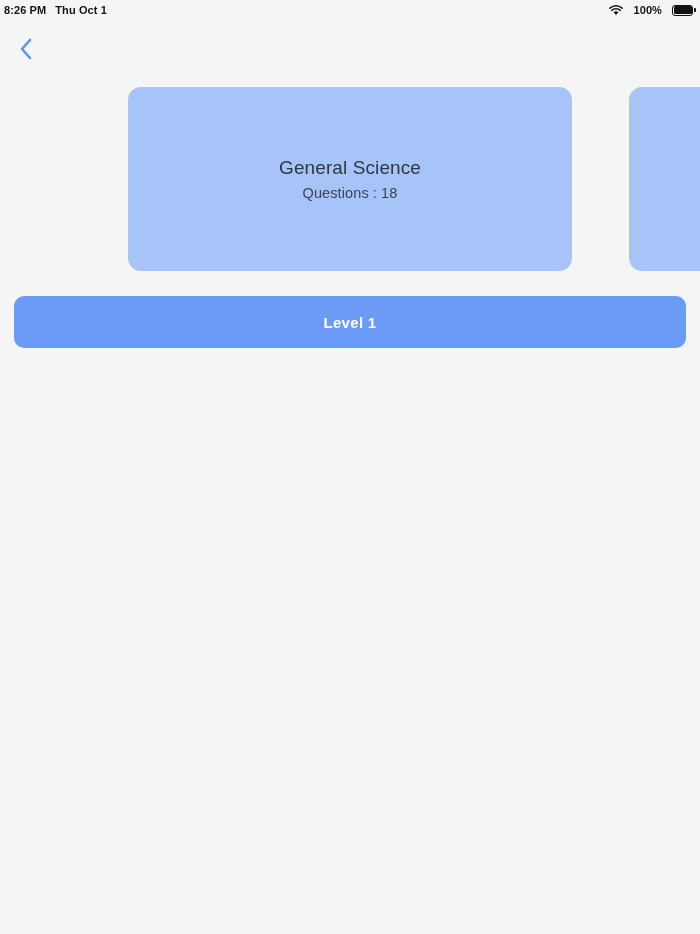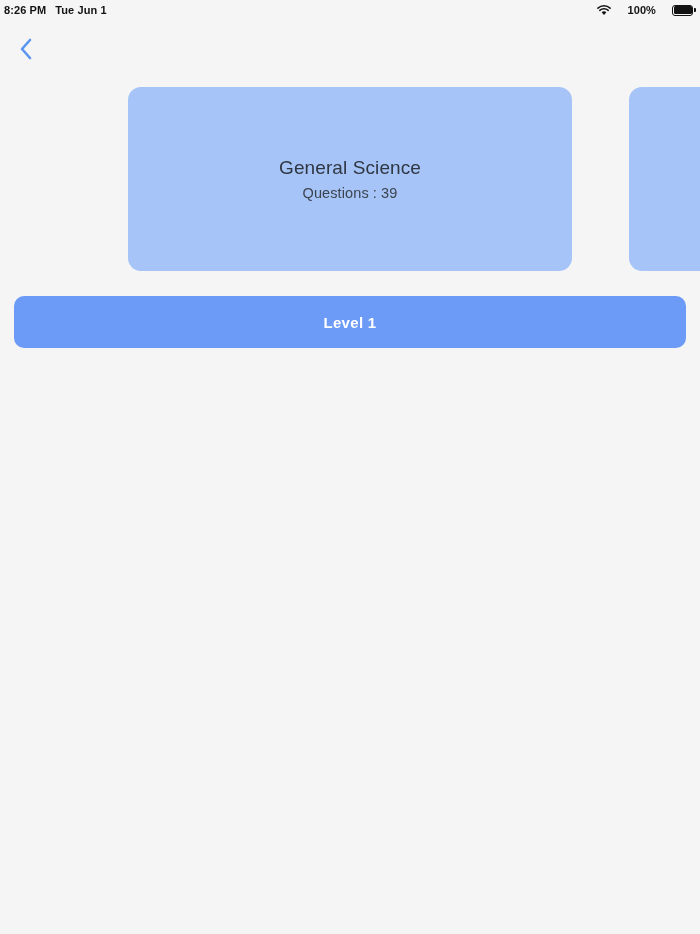--- a/index.html
+++ b/index.html
@@ -31,21 +31,21 @@
     background: #f5f5f5;
   }
   .status-left {
     display: flex;
     align-items: center;
     gap: 9px;
   }
   .status-right {
     display: flex;
     align-items: flex-start;
-    gap: 16px;
+    gap: 10px;
   }
   .status-text {
     font-size: 11px;
     font-weight: bold;
     color: #131313;
     letter-spacing: 0.1px;
     line-height: 1;
   }
   .wifi-icon {
     display: inline-block;
@@ -178,21 +178,21 @@
     letter-spacing: 0.3px;
     line-height: 1;
   }
 </style>
 </head>
 <body>
 
 <div class="status-bar">
   <div class="status-left">
     <span class="status-text">8:26 PM</span>
-    <span class="status-text">Tue Jun 1</span>
+    <span class="status-text">Thu Oct 1</span>
   </div>
   <div class="status-right">
     <span class="wifi-icon">
       <svg width="14" height="11" viewBox="0 0 14 11">
         <path d="M7 9.9 L4.6 7.2 a3.6 3.6 0 0 1 4.8 0 Z" fill="#131313"></path>
         <path d="M2.75 5.35 a6.3 6.3 0 0 1 8.5 0" stroke="#131313" stroke-width="1.5" fill="none" stroke-linecap="round"></path>
         <path d="M0.9 3.15 a9.1 9.1 0 0 1 12.2 0" stroke="#131313" stroke-width="1.5" fill="none" stroke-linecap="round"></path>
       </svg>
     </span>
     <span class="status-text">100%</span>
@@ -208,21 +208,21 @@
   <span>
     <svg width="13" height="22" viewBox="0 0 13 22">
       <path d="M11 2 L3 11 L11 20" stroke="#5b95f0" stroke-width="2.6" fill="none" stroke-linecap="round" stroke-linejoin="round"></path>
     </svg>
   </span>
 </div>
 
 <div class="carousel">
   <div class="subject-card card-primary">
     <div class="card-title">General Science</div>
-    <div class="card-subtitle">Questions : 39</div>
+    <div class="card-subtitle">Questions : 18</div>
   </div>
   <div class="subject-card card-next">
     <div class="card-title"></div>
     <div class="card-subtitle"></div>
   </div>
 </div>
 
 <div class="level-list">
   <button class="level-button active">
     <span class="level-label">Level 1</span>

